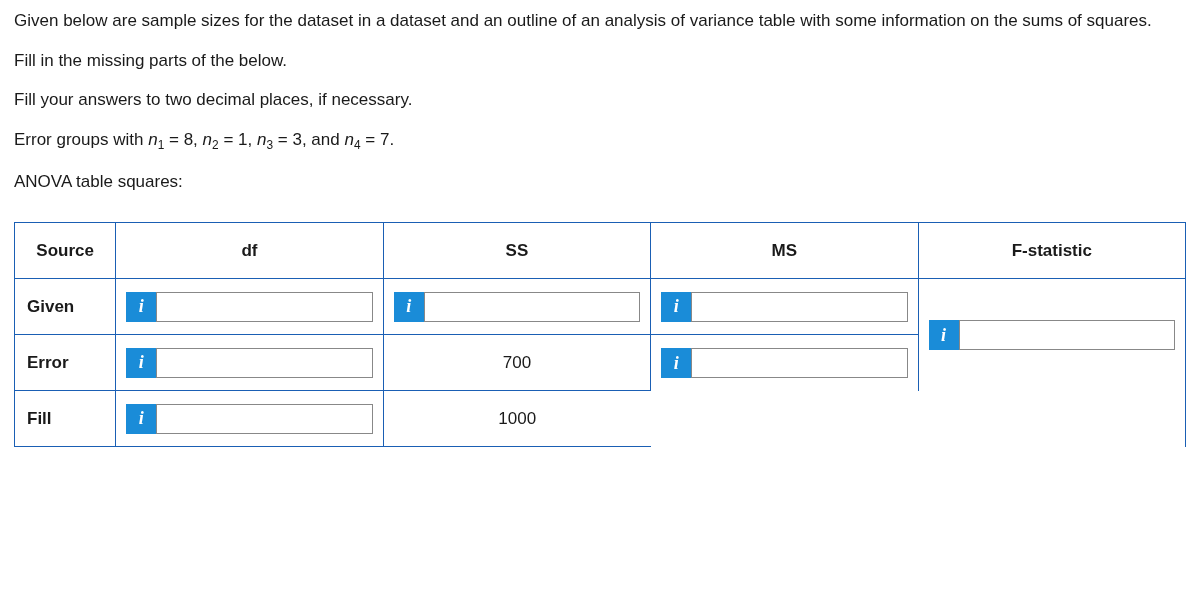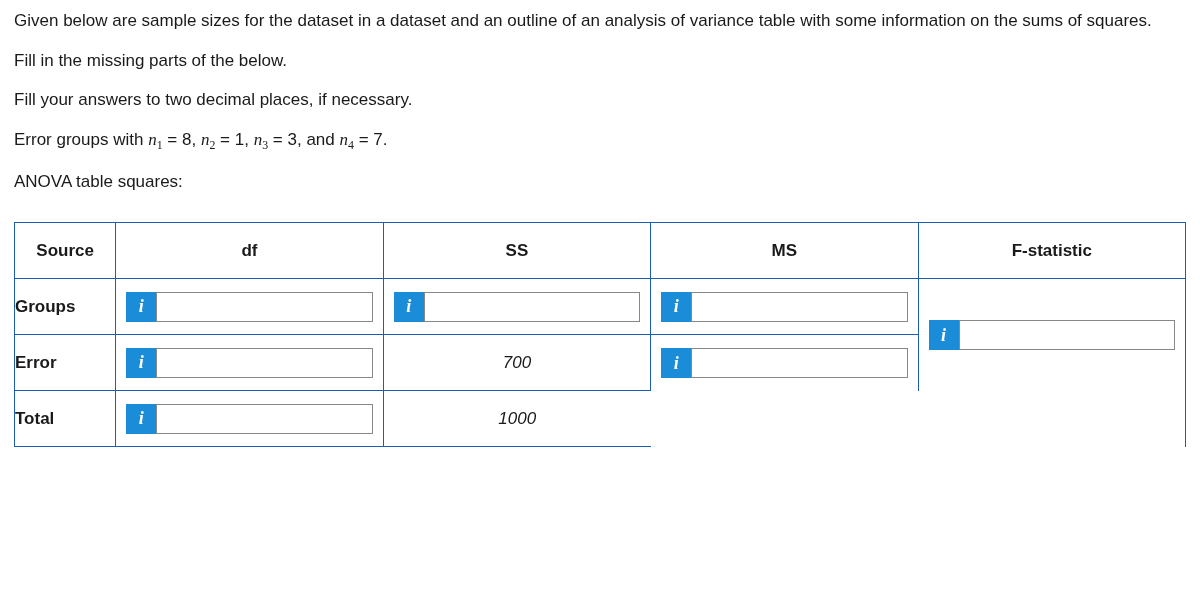--- a/index.html
+++ b/index.html
@@ -12,21 +12,21 @@
       font-size: 17px;
       color: #1a1a1a;
       padding: 8px 14px;
       line-height: 1.5;
       width: 1200px;
     }
     .problem-text {
       margin-bottom: 14px;
     }
     .math-expr {
-      font-family: Liberation Serif, serif;
+      font-family: Liberation Sans, sans-serif;
       font-style: italic;
     }
     .math-sub {
       font-size: 0.7em;
       vertical-align: sub;
       font-style: normal;
     }
     .anova-table {
       border-collapse: collapse;
       width: 100%;
@@ -34,21 +34,21 @@
     }
     .anova-table td {
       border: 1.5px solid #1a5fb4;
       padding: 0;
       height: 56px;
       vertical-align: middle;
       text-align: center;
     }
     .source-col {
       width: 100px;
-      padding: 0 0 !important;
+      padding: 0 12px !important;
       text-align: left !important;
       font-weight: 600;
     }
     .header-cell {
       font-weight: 600;
       text-align: center !important;
     }
     .input-cell {
       padding: 8px 10px !important;
     }
@@ -82,21 +82,20 @@
       font-size: 15px;
       font-family: inherit;
       outline: none;
     }
     .fstat-cell {
       vertical-align: middle !important;
       padding: 8px 10px !important;
     }
     .static-val {
       text-align: center;
-      font-style: italic;
     }
     .nb-top { border-top: none !important; }
     .nb-bottom { border-bottom: none !important; }
     .nb-left { border-left: none !important; }
     .nb-right { border-right: none !important; }
   </style>
 </head>
 <body>
 
 <p class="problem-text">Given below are sample sizes for the dataset in a dataset and an outline of an analysis of variance table with some information on the sums of squares.</p>
@@ -114,21 +113,21 @@
 <table class="anova-table">
   <tbody>
       <tr>
     <td class="source-col header-cell">Source</td>
     <td class="header-cell" style="width:260px">df</td>
     <td class="header-cell" style="width:260px">SS</td>
     <td class="header-cell" style="width:260px">MS</td>
     <td class="header-cell" style="width:260px">F-statistic</td>
   </tr>
   <tr>
-    <td class="source-col">Groups</td>
+    <td class="source-col">Given</td>
     <td class="input-cell">
       <div class="input-group">
         <div class="info-btn">i</div>
         <input class="text-input" type="text" value="" style="">
       </div>
     </td>
     <td class="input-cell">
       <div class="input-group">
         <div class="info-btn">i</div>
         <input class="text-input" type="text" value="" style="">
@@ -157,21 +156,21 @@
     </td>
     <td class="static-val">700</td>
     <td class="input-cell nb-bottom">
       <div class="input-group">
         <div class="info-btn">i</div>
         <input class="text-input" type="text" value="" style="">
       </div>
     </td>
   </tr>
   <tr>
-    <td class="source-col">Total</td>
+    <td class="source-col">Fill</td>
     <td class="input-cell">
       <div class="input-group">
         <div class="info-btn">i</div>
         <input class="text-input" type="text" value="" style="">
       </div>
     </td>
     <td class="static-val nb-right">1000</td>
     <td class="nb-top nb-left nb-right nb-bottom"></td>
     <td class="nb-top nb-left nb-bottom"></td>
   </tr>

